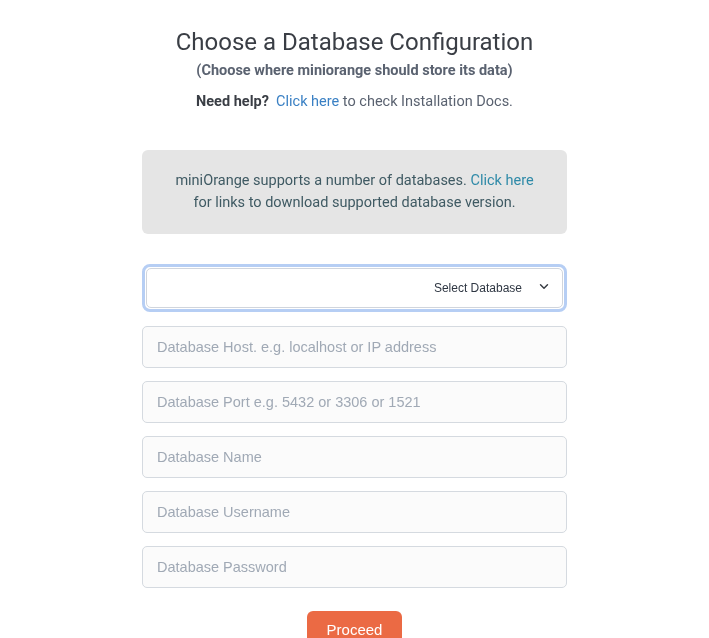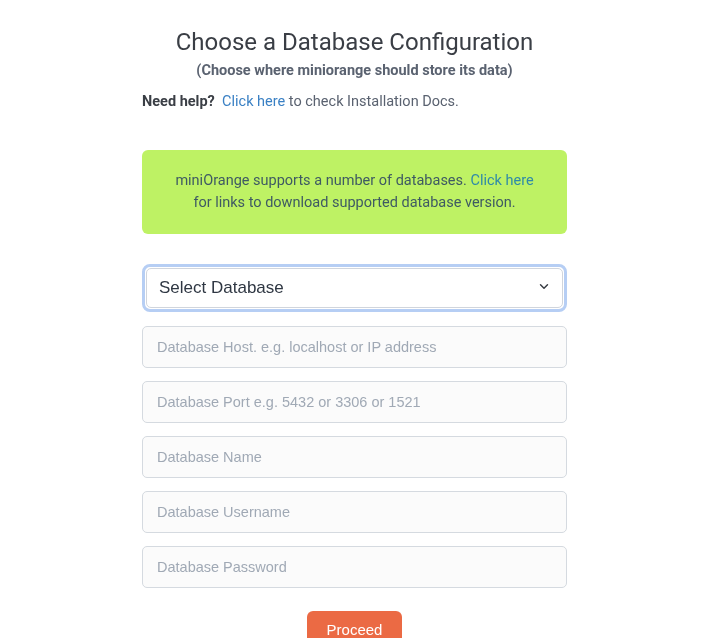--- a/index.html
+++ b/index.html
@@ -26,36 +26,37 @@
       margin-bottom: 6px;
     }
     .subtitle {
       text-align: center;
       font-size: 14.5px;
       color: #5a6270;
       margin-bottom: 14px;
       font-weight: bold;
     }
     .help-line {
+      text-align: center;
       font-size: 14.5px;
       color: #3a3e45;
       margin-bottom: 40px;
     }
     .help-line .bold {
       font-weight: 700;
     }
     .help-line .link {
       color: #3a80c4;
       cursor: pointer;
     }
     .help-line .tail {
       color: #5a6270;
     }
     .info-box {
-      background: #bef264;
+      background: #e5e5e5;
       border-radius: 6px;
       padding: 20px 28px;
       text-align: center;
       font-size: 14.5px;
       color: #3f5a63;
       line-height: 1.5;
       margin-bottom: 30px;
     }
     .info-box .link {
       color: #2f8aa8;
@@ -70,27 +71,28 @@
       border-radius: 8px;
       padding: 1px;
     }
     .select {
       width: 100%;
       height: 40px;
       border: 1px solid #d0d5dd;
       border-radius: 5px;
       background: #fff;
       padding: 0 40px 0 12px;
-      font-size: 17px;
+      font-size: 12px;
       color: #2f3743;
       appearance: none;
       -webkit-appearance: none;
       -moz-appearance: none;
       cursor: pointer;
       outline: none;
+      text-align: right;
     }
     .chevron {
       position: absolute;
       right: 16px;
       top: 50%;
       transform: translateY(-50%);
       pointer-events: none;
     }
     .input {
       width: 100%;

